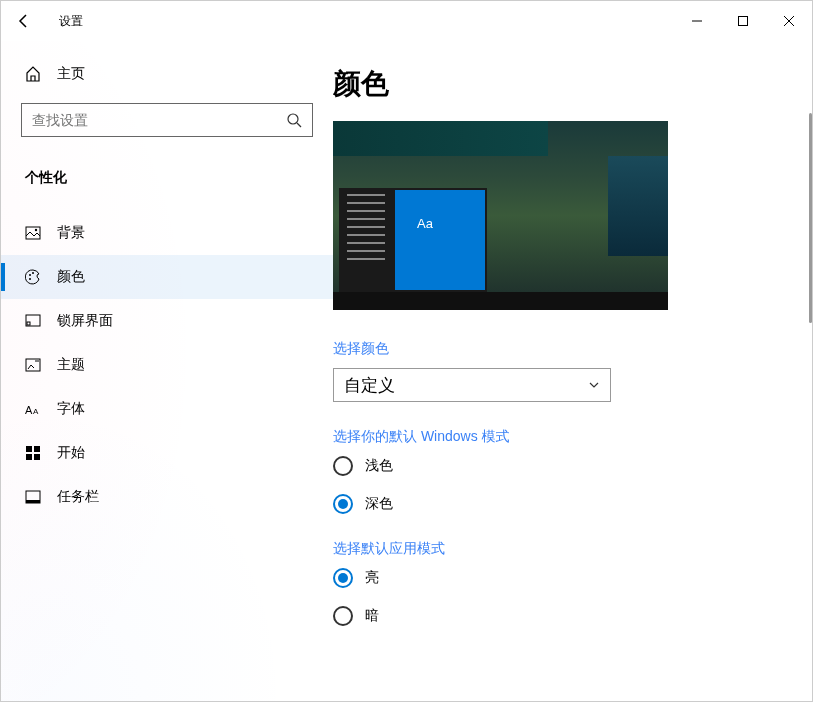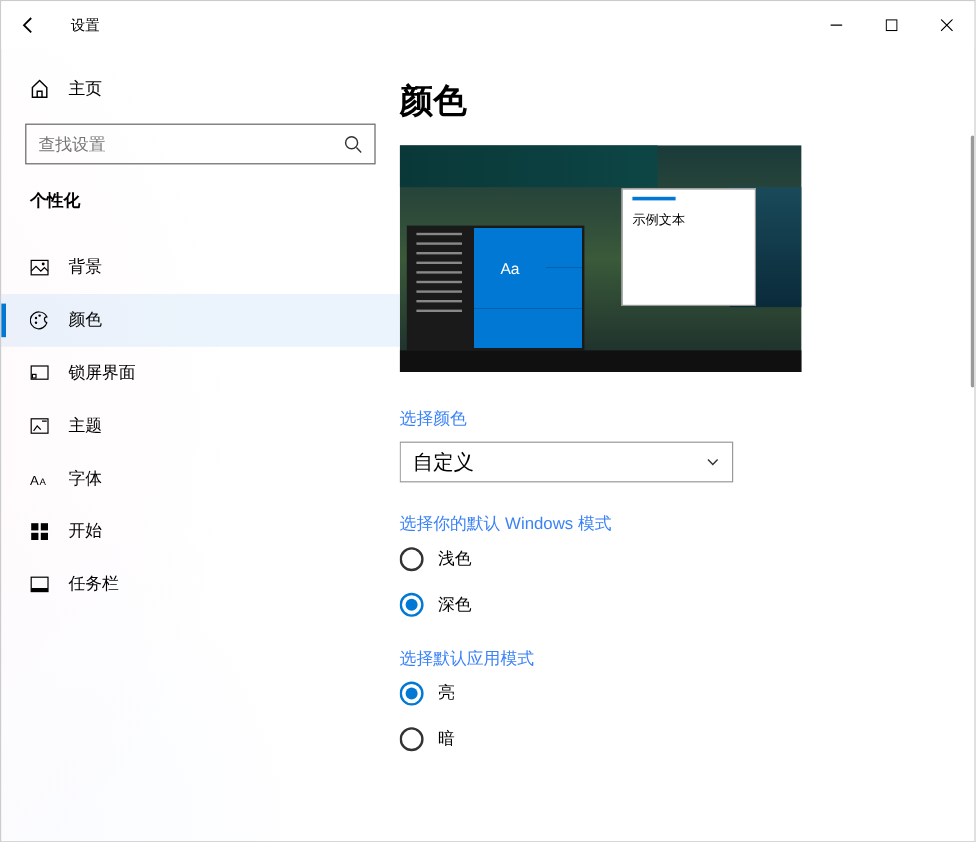--- a/index.html
+++ b/index.html
@@ -19,21 +19,21 @@
       content: ""; position: absolute; top: -40px; left: 0; right: 0; bottom: 0;
       background: radial-gradient(ellipse 500px 700px at -100px 50%, rgba(255,100,150,0.04), transparent 60%),
                   radial-gradient(ellipse 400px 500px at 50px 100%, rgba(100,150,255,0.03), transparent 60%);
       pointer-events: none; z-index: -1;
     }
     
     .home-row { display: flex; align-items: center; padding: 10px 0 10px 24px; cursor: pointer; }
     .home-row .icon { width: 16px; height: 16px; margin-right: 16px; display: flex; align-items: center; justify-content: center; }
     .home-row span.label { font-size: 14px; }
     
-    .search-box { margin: 10px 20px 14px 20px; border: 1px solid #666; height: 34px; display: flex; align-items: center; padding: 0 10px; }
+    .search-box { margin: 10px 20px 24px 20px; border: 1px solid #666; height: 34px; display: flex; align-items: center; padding: 0 10px; }
     .search-box input { border: none; outline: none; flex: 1; font-size: 14px; background: transparent; }
     .search-box .search-icon { color: #333; }
     
     .section-heading { font-size: 14px; font-weight: 600; padding: 8px 0 8px 24px; }
     
     .nav-items { margin-top: 16px; }
     .nav-item { display: flex; align-items: center; padding: 13px 0 13px 24px; cursor: pointer; position: relative; }
     .nav-item .icon { width: 16px; height: 16px; margin-right: 16px; display: flex; align-items: center; justify-content: center; }
     .nav-item span.label { font-size: 14px; color: #000; }
     .nav-item.active { background: rgba(0,120,215,0.08); }
@@ -223,23 +223,20 @@
           </div>
           <div class="preview-start-tiles">
             <div class="preview-tile big">Aa</div>
             <div class="preview-tile small"></div>
             <div class="preview-tile small"></div>
             <div class="preview-tile wide"></div>
             <div class="preview-tile small"></div>
           </div>
         </div>
         <div class="preview-taskbar"></div>
-        <div class="preview-window">
-          <div class="preview-window-text">示例文本</div>
-        </div>
       </div>
 
       <div class="setting-group">
         <div class="setting-label">选择颜色</div>
         <div class="dropdown">
           <span>自定义</span>
           <span class="chevron">
             <svg width="12" height="12" viewBox="0 0 12 12">
                 <path d="M2 4 L6 8 L10 4" stroke="#333" stroke-width="1.2" fill="none"></path>
               </svg>

